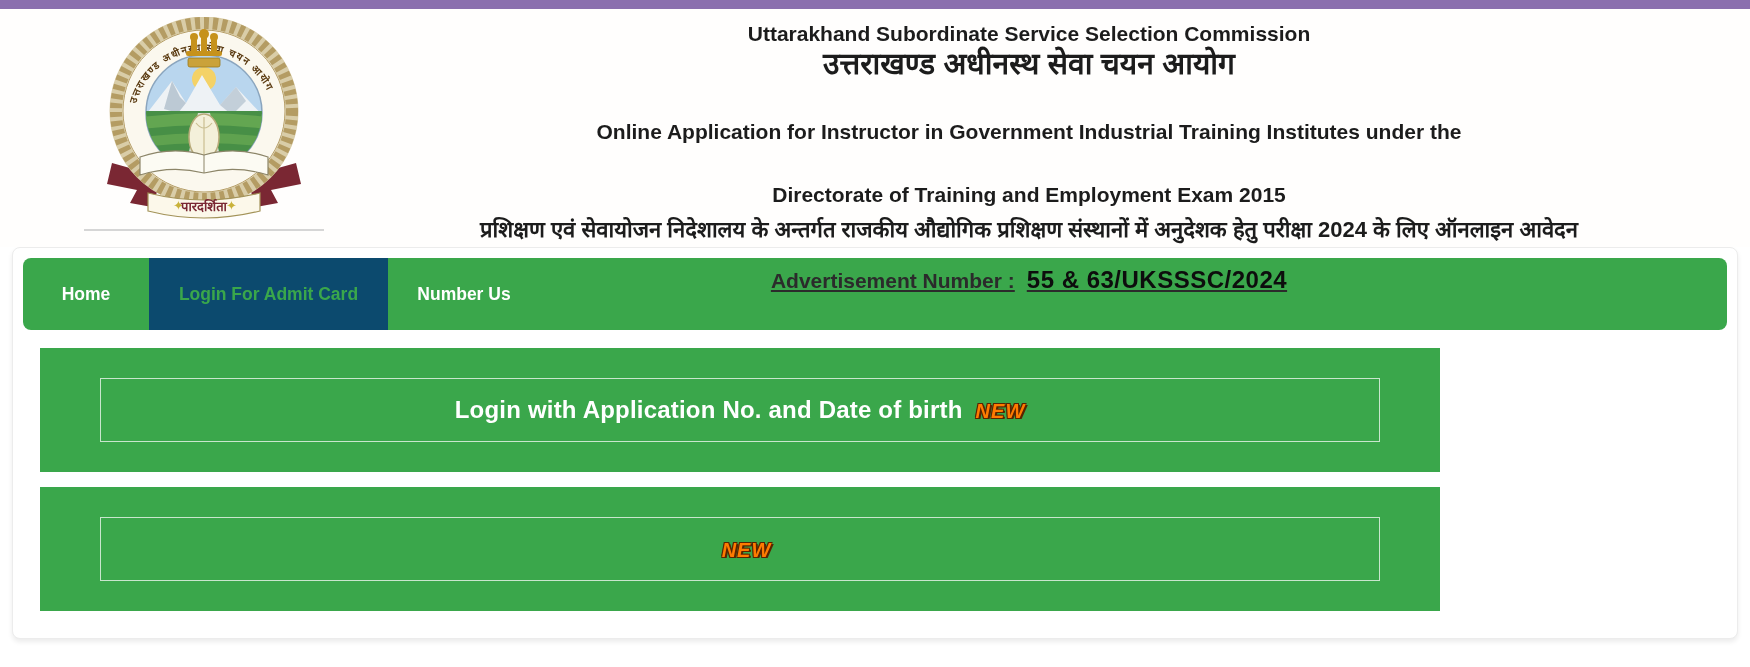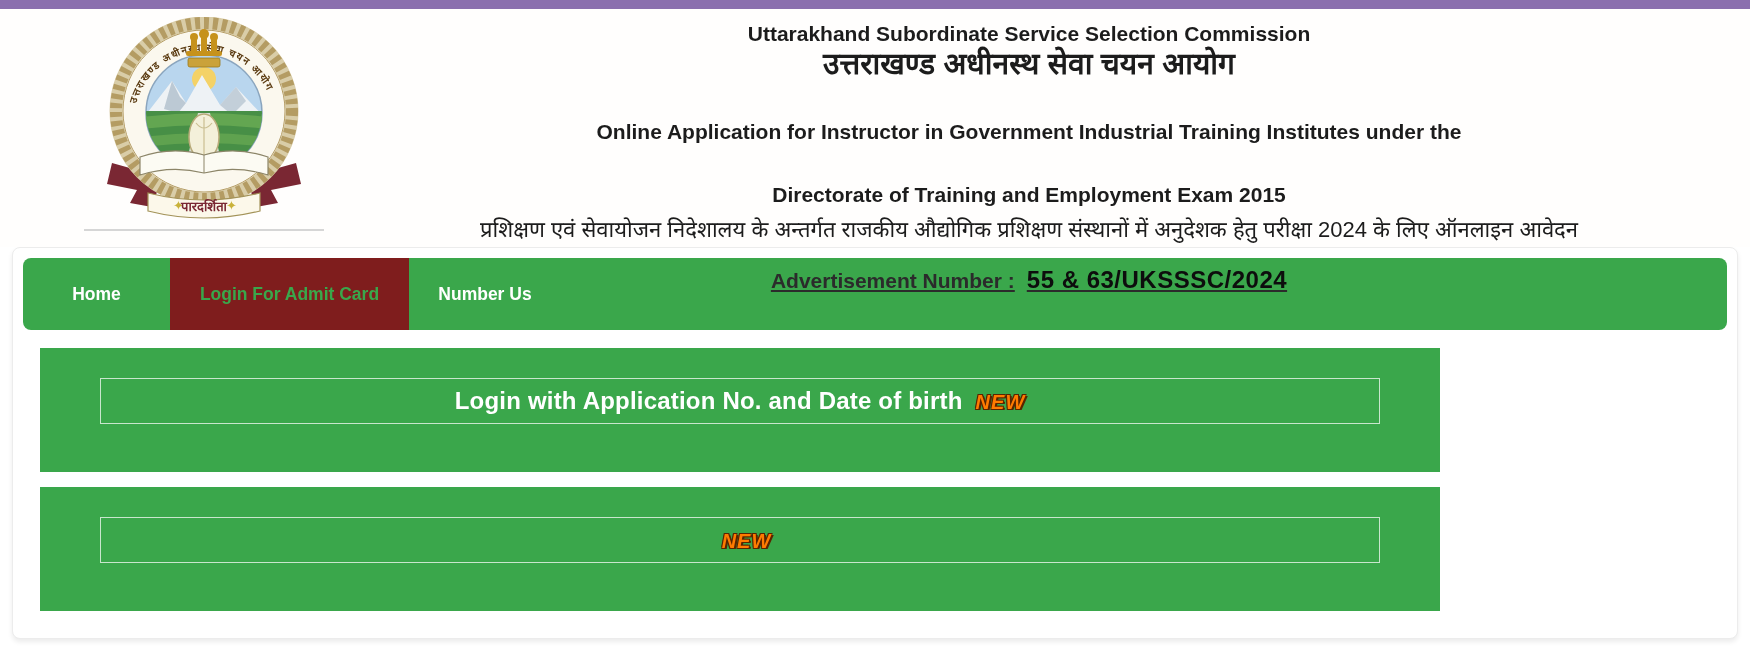--- a/index.html
+++ b/index.html
@@ -10,44 +10,44 @@
   }
   .top-bar{height:9px;background:#8b6fae;}
   
   .header{position:relative;height:238px;background:#fffefd;}
   .logo-wrap{position:absolute;left:80px;top:8px;width:248px;}
   .logo-underline{border-bottom:2px solid #d6d6d6;margin:0 4px;}
   .header-text{position:absolute;left:334px;right:26px;top:12px;text-align:center;color:#1c1c1c;}
   .t-en{font-size:21px;font-weight:bold;line-height:1.2;}
   .t-hi{font-size:30px;font-weight:bold;line-height:1.15;margin-top:1px;}
   .t-line{font-size:21px;font-weight:bold;line-height:1.3;margin-top:36px;}
-  .t-hi2{font-size:22px;font-weight:normal;margin-top:5px;}
+  .t-hi2{font-size:22px;font-weight:bold;margin-top:5px;}
   .t-adv{font-size:21px;font-weight:bold;margin-top:23px;color:#2b2b2b;text-decoration:underline;}
   .t-adv .adv-num{font-size:24px;margin-left:12px;color:#0d0d0d;letter-spacing:0.5px;}
   
   .card{
     margin:0 12px;background:#ffffff;
     border:1px solid #ececec;border-radius:8px;
     box-shadow:0 3px 5px rgba(0,0,0,0.08);
     padding:10px 10px 27px;
   }
   .nav{height:72px;background:#3aa74b;border-radius:8px;display:flex;overflow:hidden;}
   .nav-tab{display:flex;align-items:center;justify-content:center;
     color:#ffffff;font-weight:bold;font-size:17.5px;cursor:pointer;white-space:nowrap;}
-  .nav-tab.home{width:147px;}
-  .nav-tab.active{width:239px;background:#7f1d1d;color:#3aa74b;}
+  .nav-tab.home{width:126px;}
+  .nav-tab.active{width:239px;background:#0c4a6e;color:#3aa74b;}
   .nav-tab.contact{width:152px;}
   .panels{margin-top:18px;}
   .panel{
     margin-left:17px;width:1400px;height:124px;background:#3aa74b;
     box-sizing:border-box;padding:30px 60px;margin-bottom:15px;cursor:pointer;
   }
   .panel:last-child{margin-bottom:0;}
   .panel-inner{
-    height:46px;border:1px solid rgba(255,255,255,0.72);
+    height:64px;border:1px solid rgba(255,255,255,0.72);
     display:flex;align-items:center;justify-content:center;box-sizing:border-box;
   }
   .panel-label{color:#ffffff;font-size:24px;font-weight:bold;letter-spacing:0.2px;}
   .new-badge{
     color:#ff7b00;font-weight:bold;font-style:italic;font-size:20px;
     margin-left:13px;letter-spacing:1px;display:inline-block;transform:translateY(1px);
     text-shadow:-1px -1px 0 #5a2500,1px -1px 0 #5a2500,-1px 1px 0 #5a2500,1px 1px 0 #5a2500,2px 1px 0 #5a2500;
   }
 </style>
 </head>

